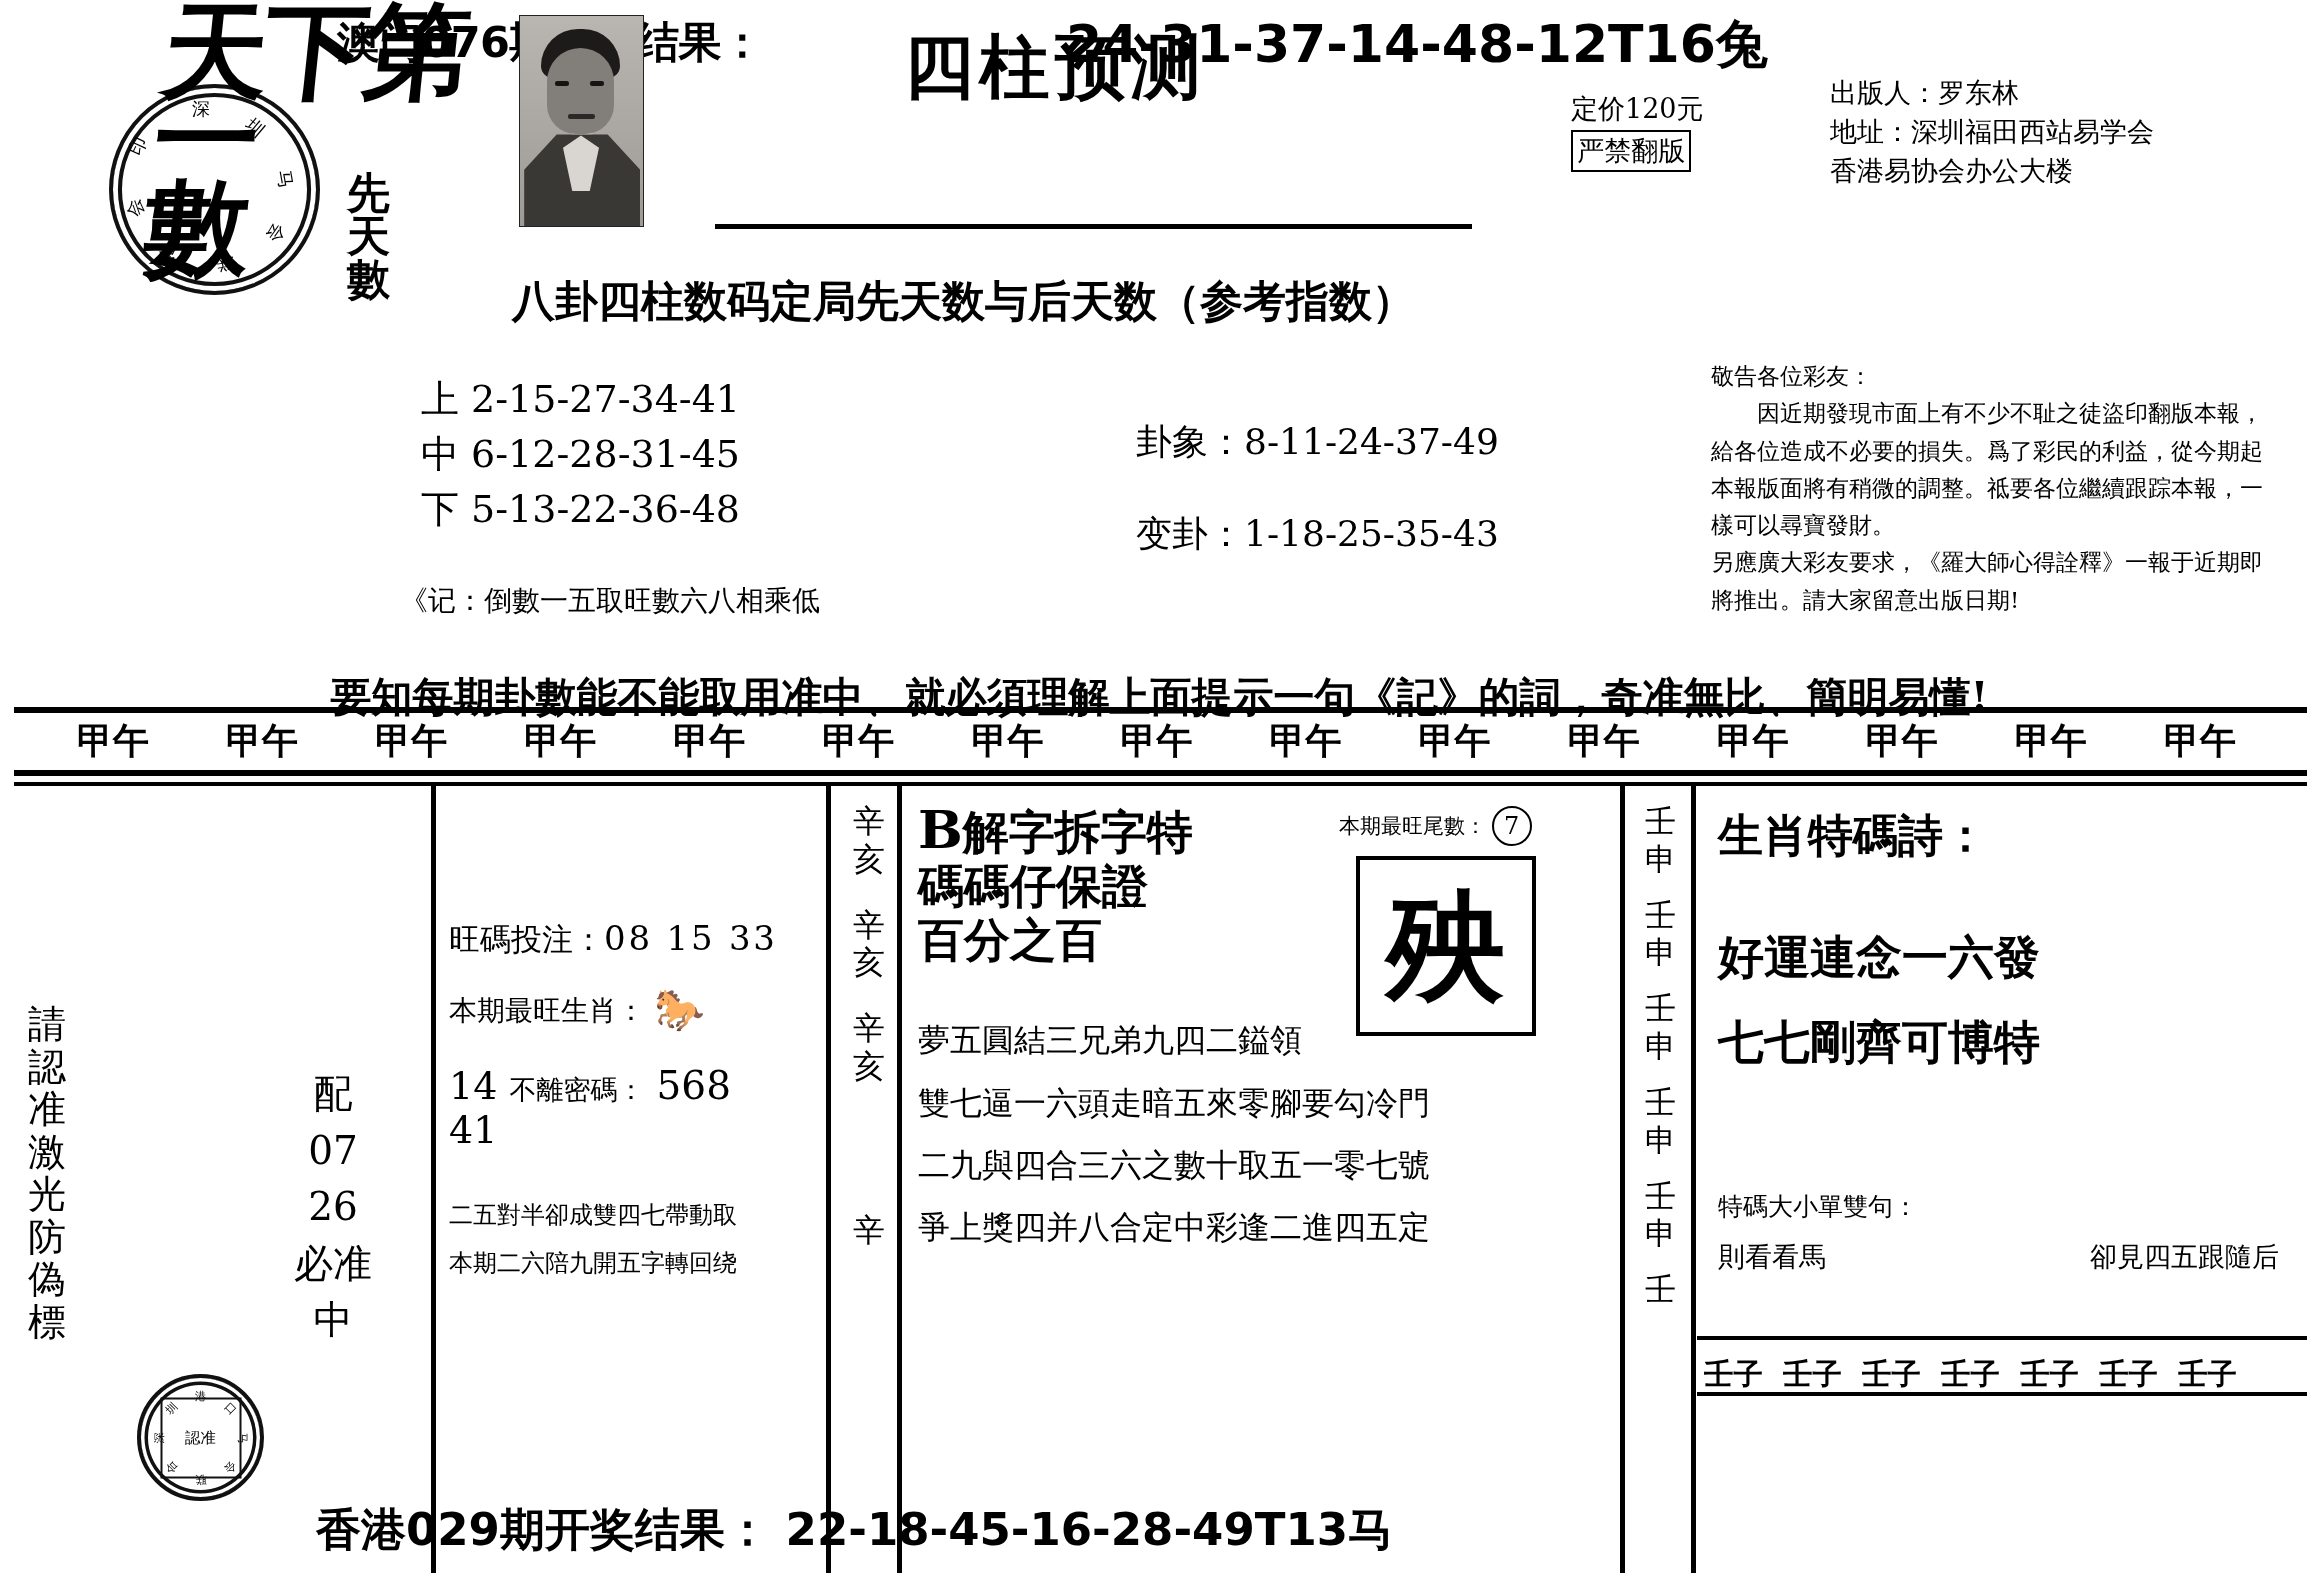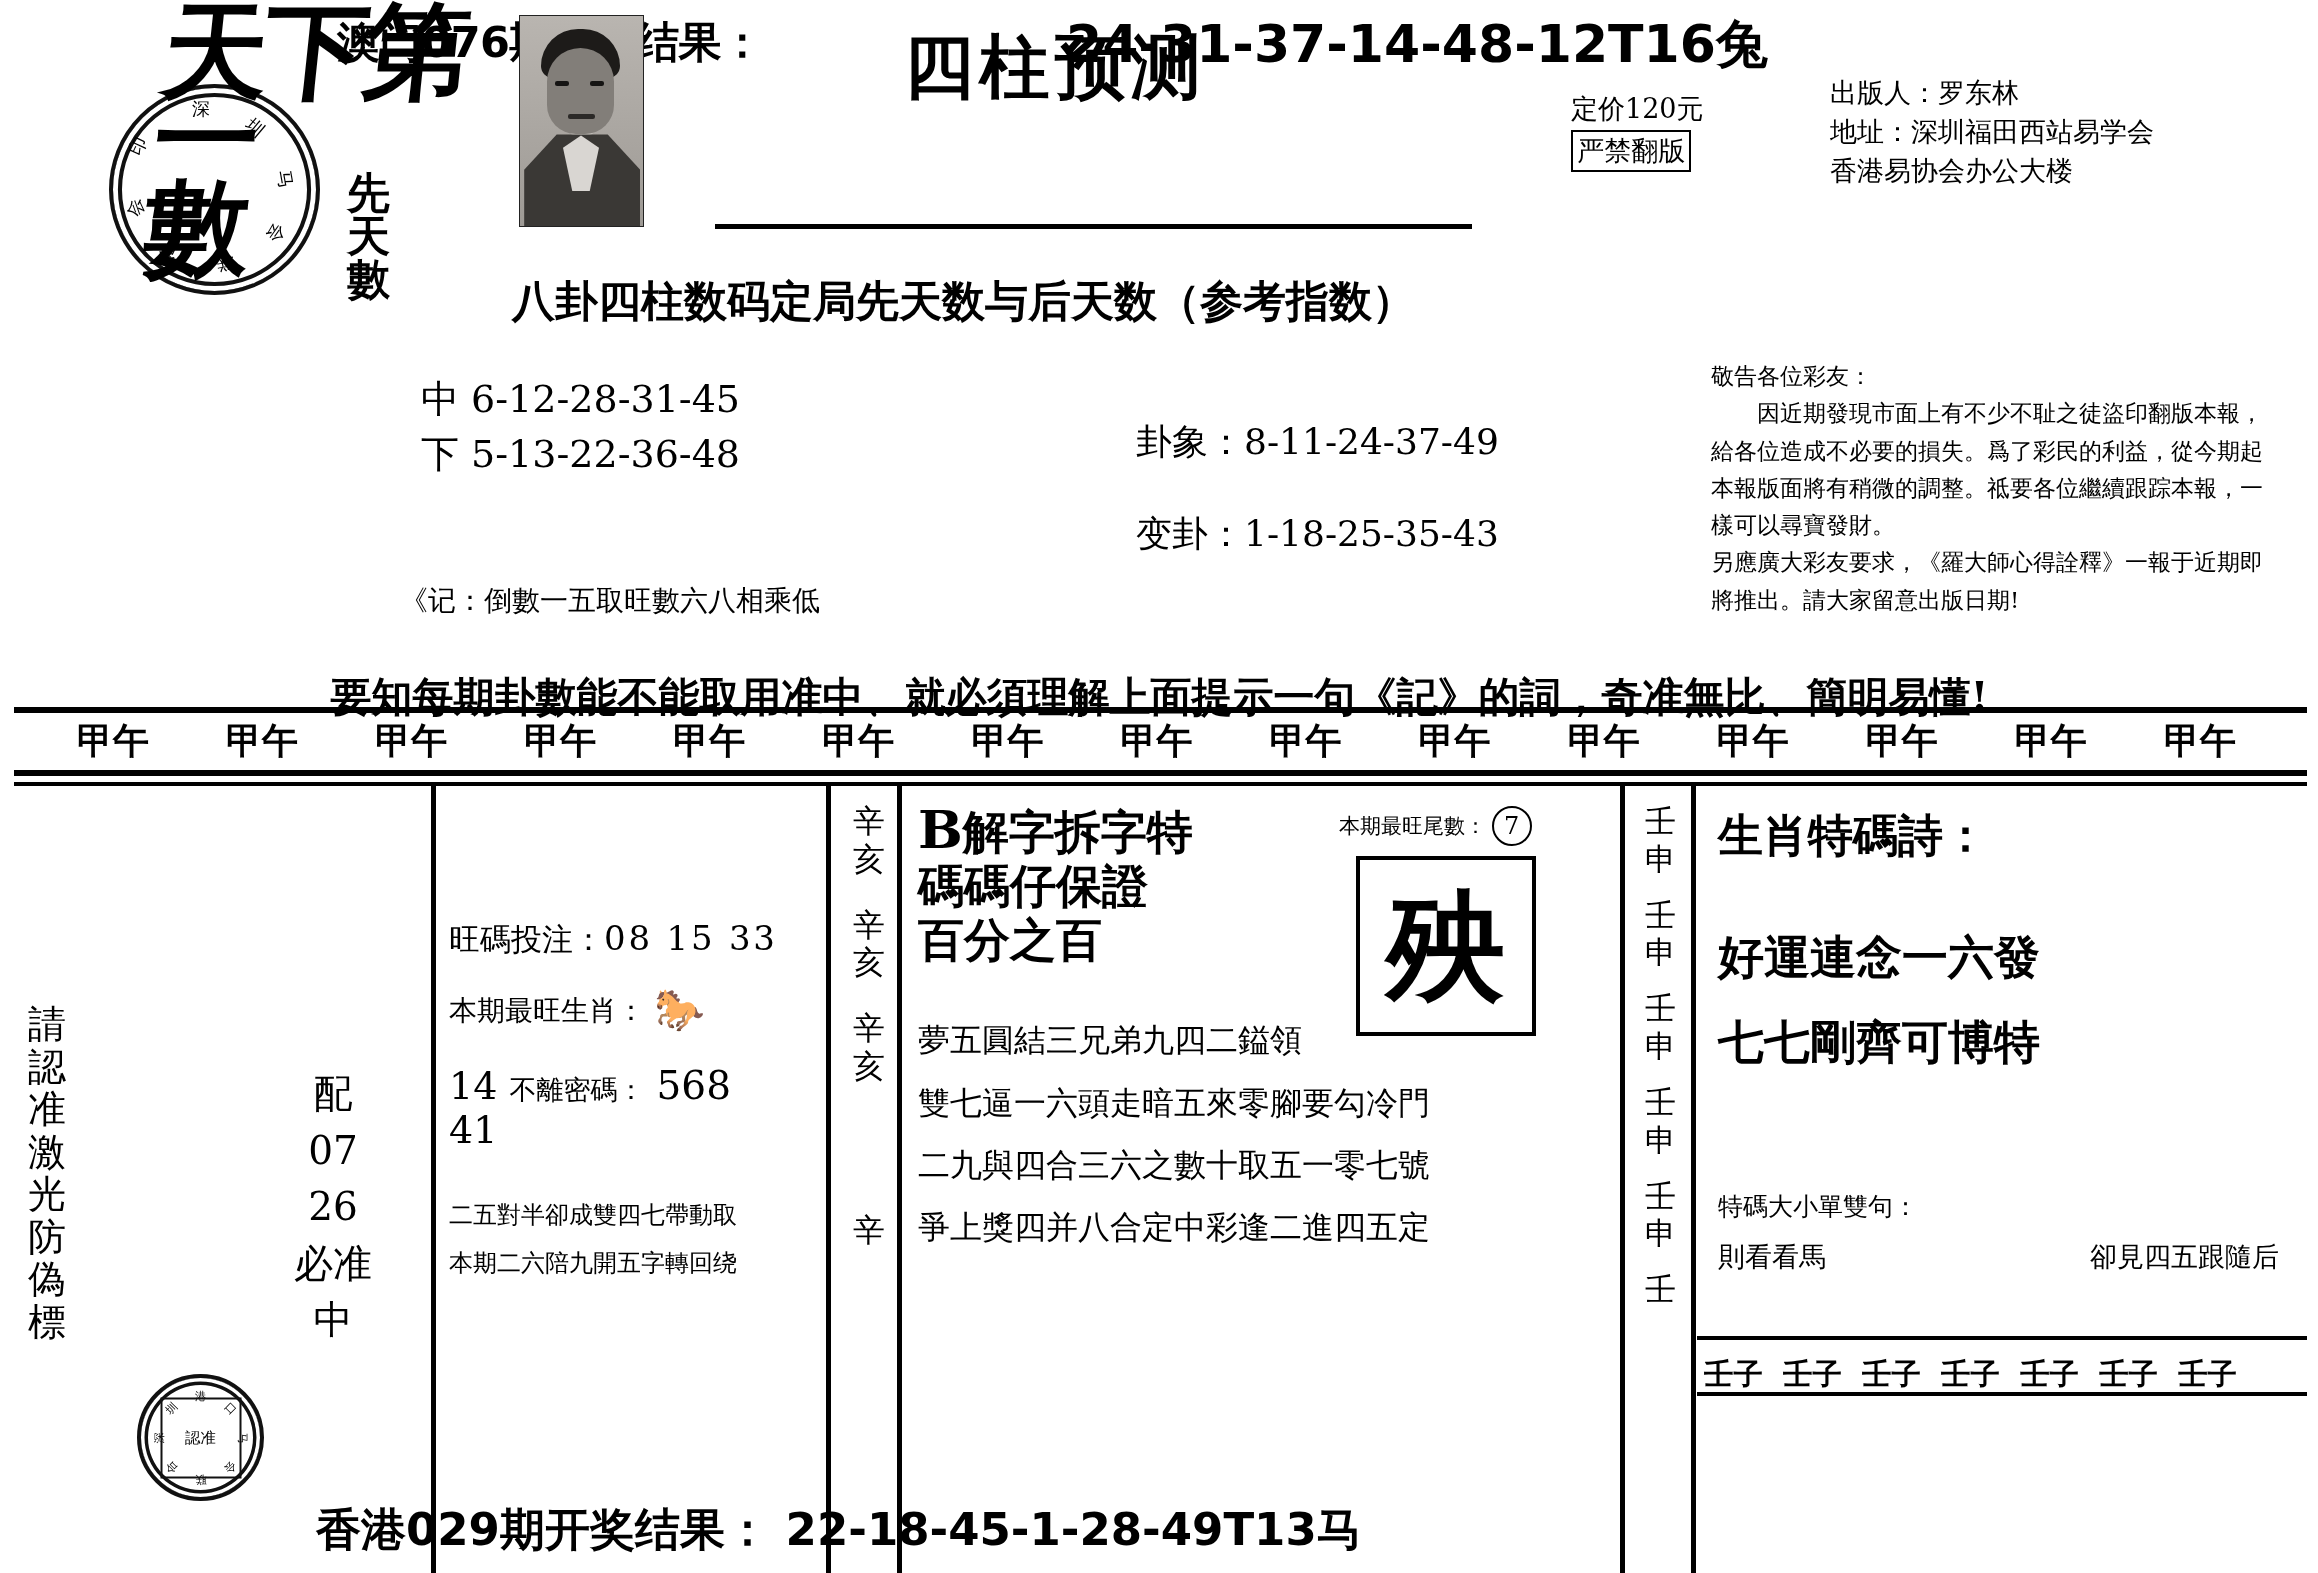--- a/index.html
+++ b/index.html
@@ -391,20 +391,24 @@
   <div class="abs" id="subtitle">八卦四柱数码定局先天数与后天数（参考指数）</div>
 
   <div class="abs" id="publisher">
     <div>出版人：罗东林</div>
     <div>地址：深圳福田西站易学会</div>
     <div>香港易协会办公大楼</div>
   </div>
 
   <div class="abs" id="numcol">
     <div class="nowrap">
+      <span>上</span>
+      <span>2-15-27-34-41</span>
+    </div>
+    <div class="nowrap">
       <span>中</span>
       <span>6-12-28-31-45</span>
     </div>
     <div class="nowrap">
       <span>下</span>
       <span>5-13-22-36-48</span>
     </div>
   </div>
 
   <div class="abs" id="guaxiang">
@@ -580,16 +584,16 @@
       <div>好運連念一六發</div>
       <div>七七剛齊可博特</div>
     </div>
     <div class="foot" style="margin-top:105px;">特碼大小單雙句：</div>
     <div class="foot2">
       <span>則看看馬</span>
       <span>卻見四五跟隨后</span>
     </div>
   </div>
 
-  <div class="abs bold" id="bottom-result">香港029期开奖结果： 22-18-45-1-28-49T13马</div>
+  <div class="abs bold" id="bottom-result">香港029期开奖结果： 22-18-45-16-28-49T13马</div>
 
 </div>
 
 
 </body></html>

